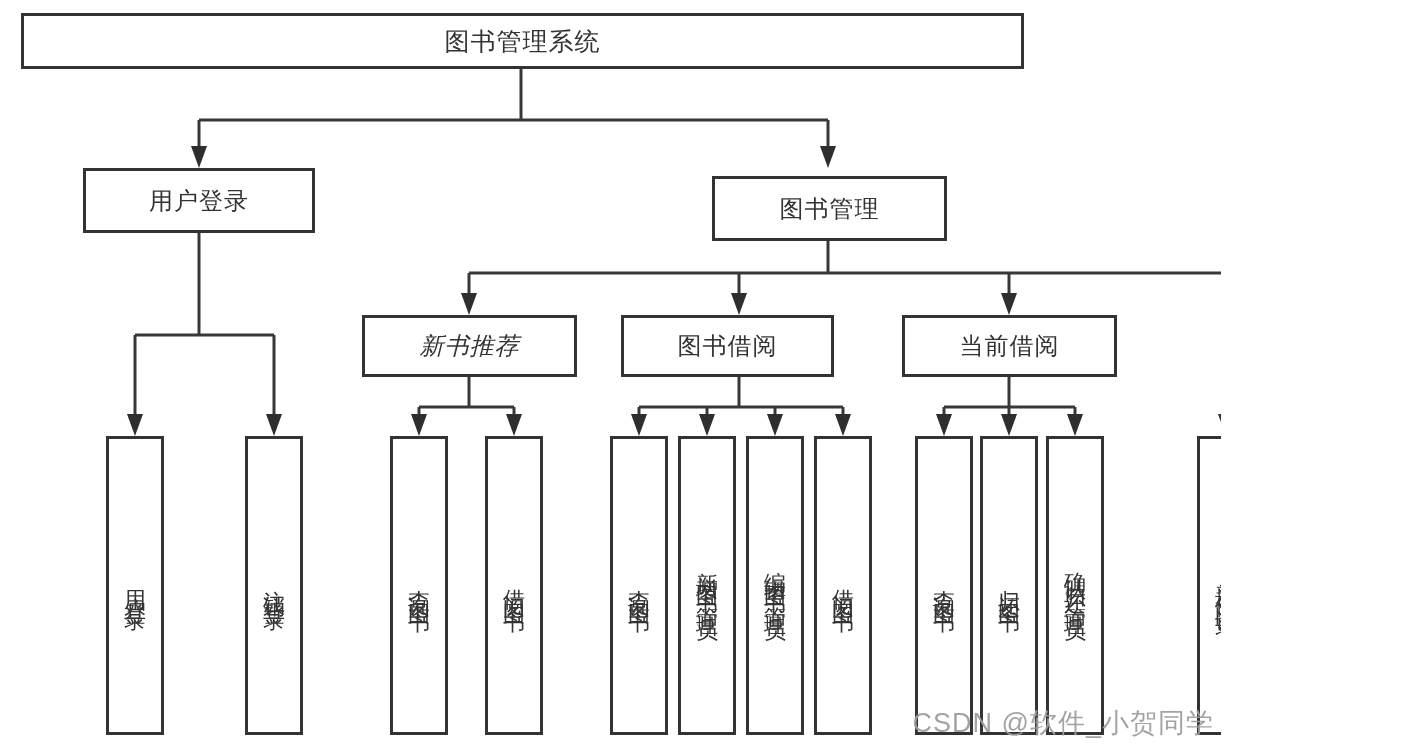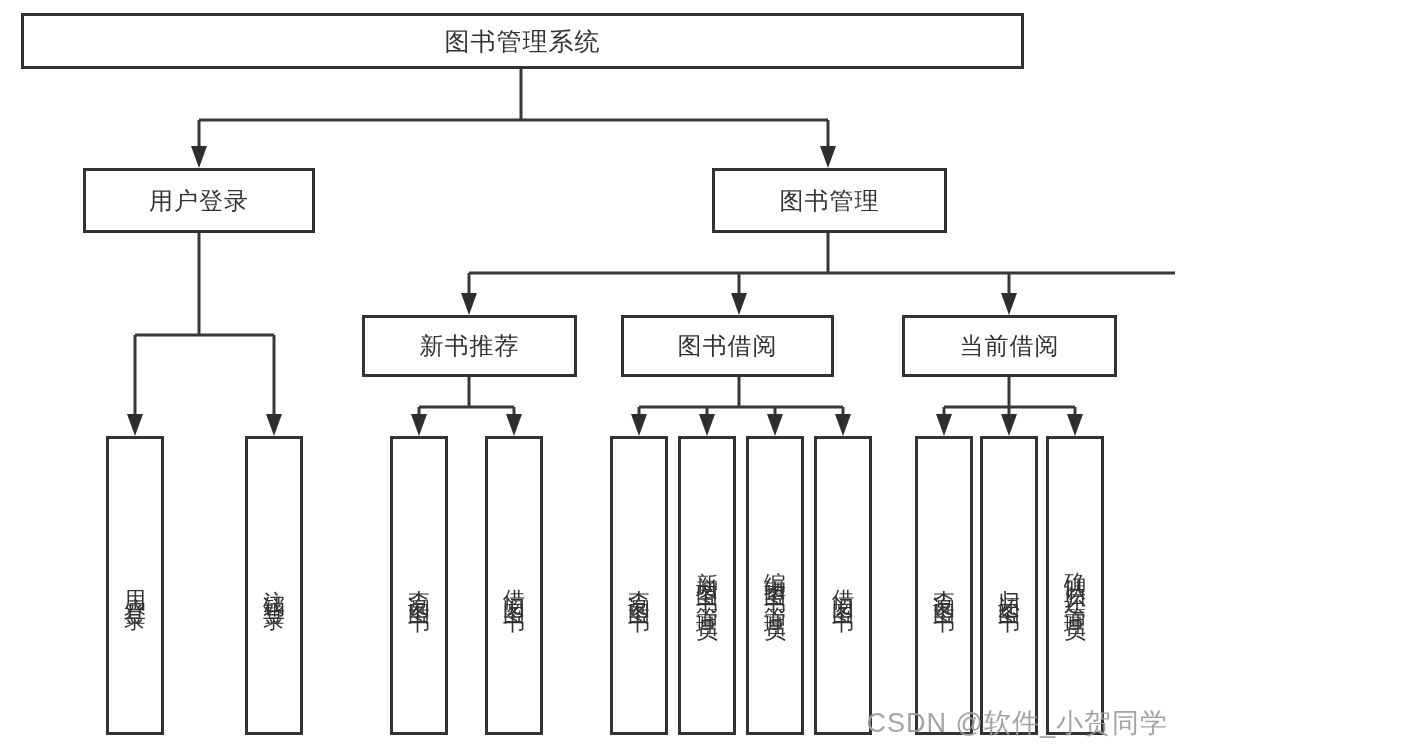--- a/index.html
+++ b/index.html
@@ -3,20 +3,21 @@
 <meta charset="utf-8">
 <style>
   html, body { margin: 0; padding: 0; background: #ffffff; }
   body { font-family: "Liberation Sans", sans-serif; }
   .canvas {
     position: relative;
     width: 1175px;
     height: 747px;
     background: #ffffff;
     overflow: hidden;
+    padding-left: 46px;
   }
   .wires {
     position: absolute;
     left: 0; top: 0;
     width: 1405px; height: 747px;
   }
   .wire {
     fill: none;
     stroke: #383838;
     stroke-width: 3;
@@ -97,25 +98,25 @@
     <polygon class="arrow" points="1336,414 1352,414 1344,436"></polygon>
   </svg>
 
   <div class="node root" style="left:21px; top:13px; width:1003px; height:56px;">
     <span>图书管理系统</span>
   </div>
 
   <div class="node l2" style="left:83px; top:168px; width:232px; height:65px;">
     <span>用户登录</span>
   </div>
-  <div class="node l2" style="left:712px; top:168px; width:235px; height:65px;font-family:Liberation Serif, serif;">
+  <div class="node l2" style="left:712px; top:176px; width:235px; height:65px;font-family:Liberation Serif, serif;">
     <span>图书管理</span>
   </div>
 
-  <div class="node l3" style="left:362px; top:315px; width:215px; height:62px;">
+  <div class="node l3" style="left:362px; top:315px; width:215px; height:62px;font-style:italic;">
     <span>新书推荐</span>
   </div>
   <div class="node l3" style="left:621px; top:315px; width:213px; height:62px;">
     <span>图书借阅</span>
   </div>
   <div class="node l3" style="left:902px; top:315px; width:215px; height:62px;justify-content:center;">
     <span>当前借阅</span>
   </div>
 
   <div class="node leaf" style="left:106px; top:436px; width:58px; height:299px;">

